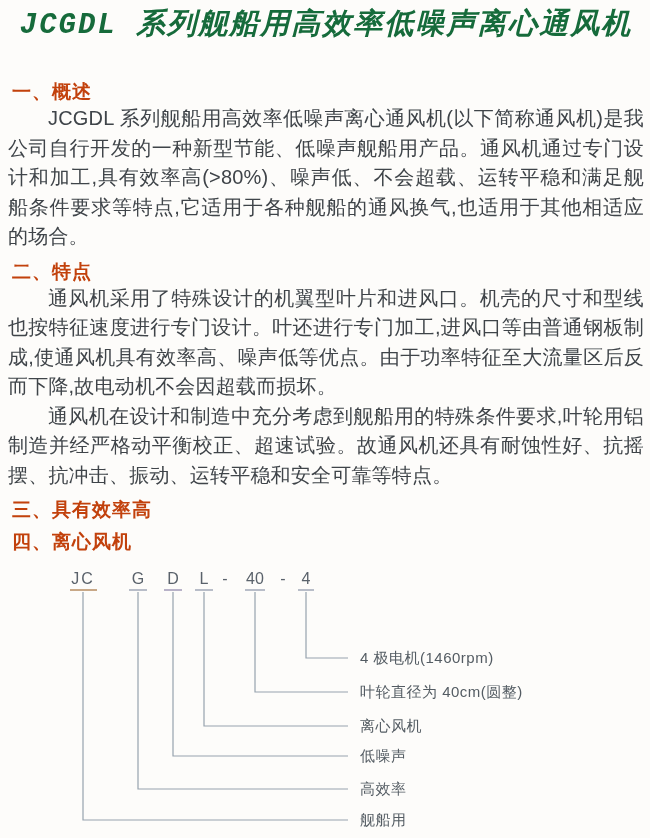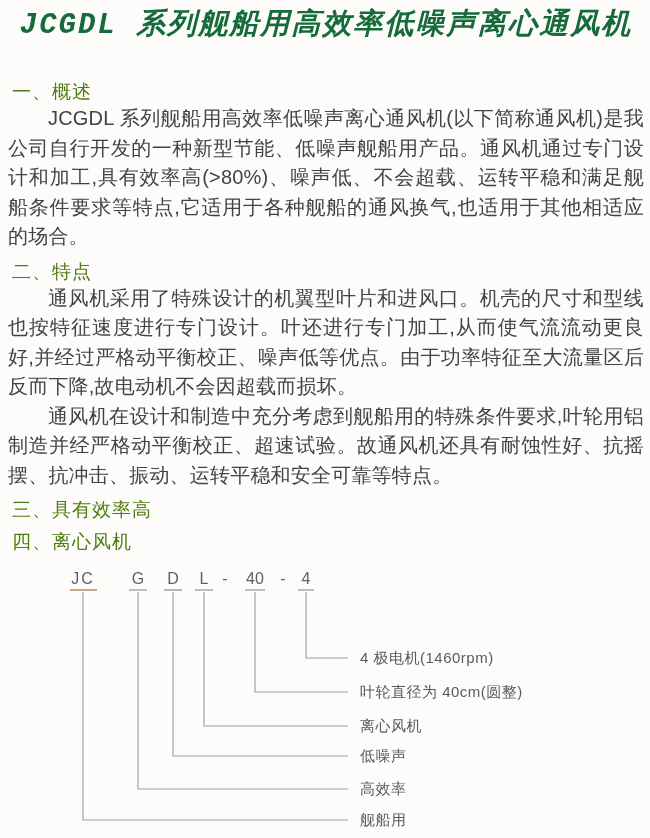--- a/index.html
+++ b/index.html
@@ -26,22 +26,22 @@
     font-family: Liberation Mono, monospace;
     font-style: italic;
     font-weight: bold;
     font-size: 29px;
     letter-spacing: 2px;
     color: #166b3b;
     white-space: nowrap;
   }
   .sec-heading {
     font-size: 19px;
-    font-weight: normal;
-    color: #4d7c0f;
+    font-weight: bold;
+    color: #c2410c;
     height: 24px;
     line-height: 24px;
     margin: 8px 0 0 4px;
     letter-spacing: 1px;
   }
   .sec-heading.first { margin-top: 34px; }
   .para {
     font-size: 20px;
     line-height: 29.5px;
     text-indent: 2em;
@@ -75,21 +75,21 @@
   <div class="section">
     <h2 class="sec-heading first">一、概述</h2>
     <div class="sec-body">
       <p class="para">JCGDL 系列舰船用高效率低噪声离心通风机(以下简称通风机)是我公司自行开发的一种新型节能、低噪声舰船用产品。通风机通过专门设计和加工,具有效率高(&gt;80%)、噪声低、不会超载、运转平稳和满足舰船条件要求等特点,它适用于各种舰船的通风换气,也适用于其他相适应的场合。</p>
     </div>
   </div>
 
   <div class="section">
     <h2 class="sec-heading">二、特点</h2>
     <div class="sec-body">
-      <p class="para">通风机采用了特殊设计的机翼型叶片和进风口。机壳的尺寸和型线也按特征速度进行专门设计。叶还进行专门加工,从而使气流流动更良好,并经过严格动平衡校正、噪声低等优点。由于功率特征至大流量区后反而下降,故电动机不会因超载而损坏。</p>
+      <p class="para">通风机采用了特殊设计的机翼型叶片和进风口。机壳的尺寸和型线也按特征速度进行专门设计。叶还进行专门加工,进风口等由普通钢板制成,使通风机具有效率高、噪声低等优点。由于功率特征至大流量区后反而下降,故电动机不会因超载而损坏。</p>
       <p class="para">通风机在设计和制造中充分考虑到舰船用的特殊条件要求,叶轮用铝制造并经严格动平衡校正、超速试验。故通风机还具有耐蚀性好、抗摇摆、抗冲击、振动、运转平稳和安全可靠等特点。</p>
     </div>
   </div>
 
   <div class="section">
     <h2 class="sec-heading">三、具有效率高</h2>
   </div>
 
   <div class="section">
     <h2 class="sec-heading">四、离心风机</h2>

